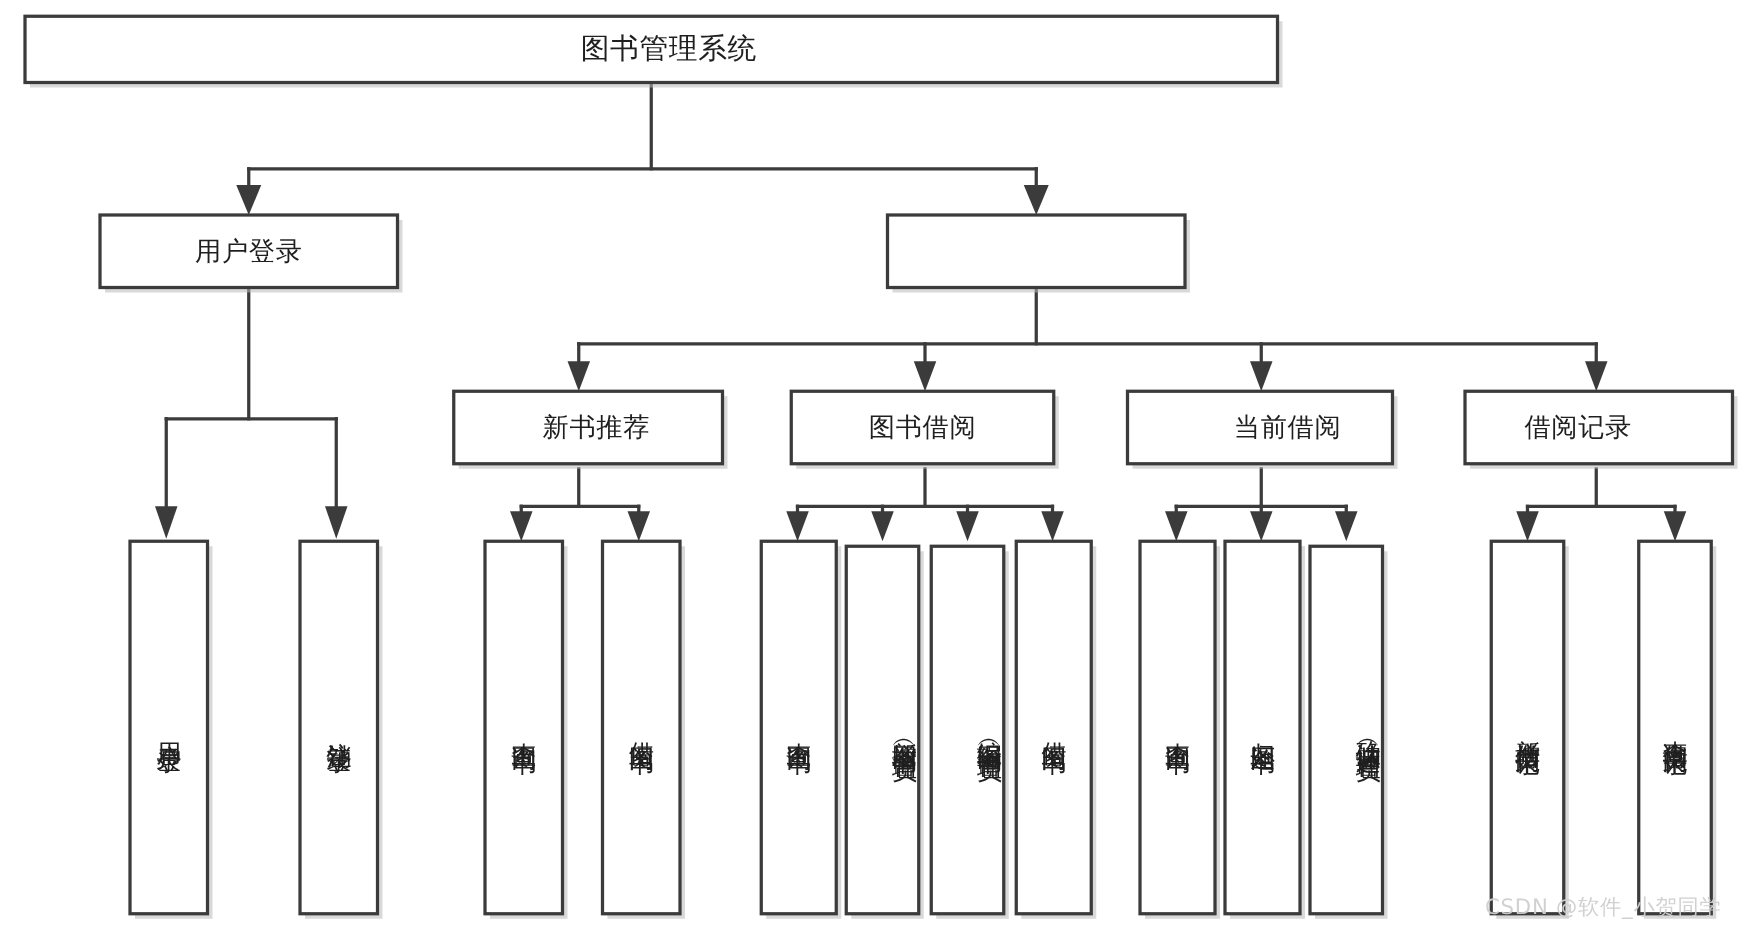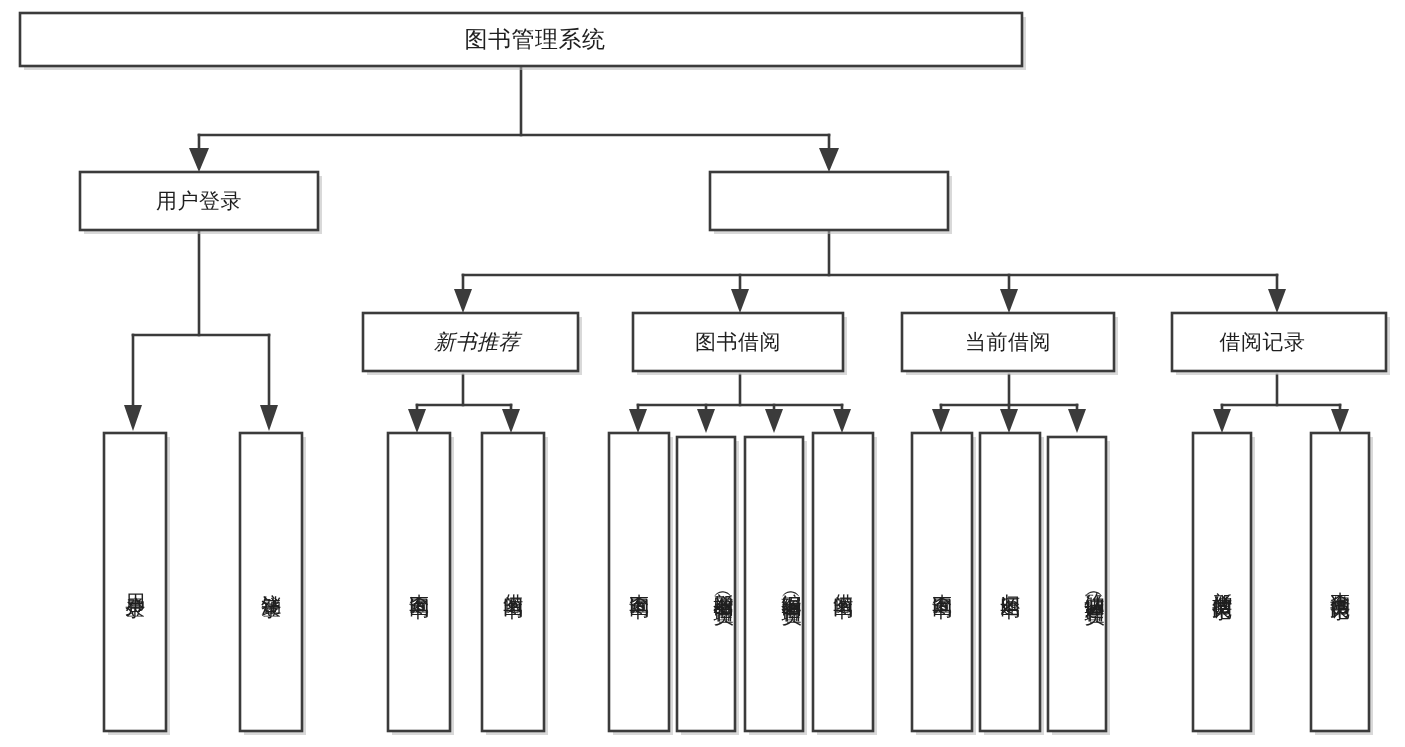--- a/index.html
+++ b/index.html
@@ -226,25 +226,25 @@
     <rect class="node-shadow" x="1315" y="437" width="58" height="298"></rect>
     <rect class="node-box" x="1311" y="433" width="58" height="298"></rect>
 
   </svg>
 
   <div class="node-label horizontal" style="left:20px; top:13px; width:1002px; height:53px; font-size:23px;margin-left:14px;">图书管理系统</div>
 
   <div class="node-label horizontal" style="left:80px; top:172px; width:238px; height:58px;">用户登录</div>
 
 
-  <div class="node-label horizontal" style="left:363px; top:313px; width:228px; height:58px;font-style:italic;">新书推荐</div>
+  <div class="node-label horizontal" style="left:363px; top:313px; width:228px; height:58px;">新书推荐</div>
 
   <div class="node-label horizontal" style="left:633px; top:313px; width:210px; height:58px;">图书借阅</div>
 
-  <div class="node-label horizontal" style="left:902px; top:313px; width:212px; height:58px;">当前借阅</div>
+  <div class="node-label horizontal" style="left:902px; top:313px; width:212px; height:58px;padding-left:22px;">当前借阅</div>
 
   <div class="node-label horizontal" style="left:1172px; top:313px; width:181px; height:58px;">借阅记录</div>
 
   <div class="node-label vertical" style="left:104px; top:433px; width:62px; height:298px;">用户登录</div>
 
   <div class="node-label vertical" style="left:240px; top:433px; width:62px; height:298px;">注销登录</div>
 
   <div class="node-label vertical" style="left:388px; top:433px; width:62px; height:298px;">查询图书</div>
 
   <div class="node-label vertical" style="left:482px; top:433px; width:62px; height:298px;">借阅图书</div>
@@ -260,14 +260,15 @@
   <div class="node-label vertical" style="left:912px; top:433px; width:60px; height:298px;">查询图书</div>
 
   <div class="node-label vertical" style="left:980px; top:433px; width:60px; height:298px;">归还图书</div>
 
   <div class="node-label vertical top-aligned" style="left:1048px; top:437px; width:58px; height:294px;">确认归还（管理员）</div>
 
   <div class="node-label vertical" style="left:1193px; top:433px; width:58px; height:298px;">新增借阅记录</div>
 
   <div class="node-label vertical" style="left:1311px; top:433px; width:58px; height:298px;">查询借阅记录</div>
 
+  <div class="watermark" style="left:1188px; top:714px;">CSDN @软件_小贺同学</div>
 
 </div>
 
 </body></html>

